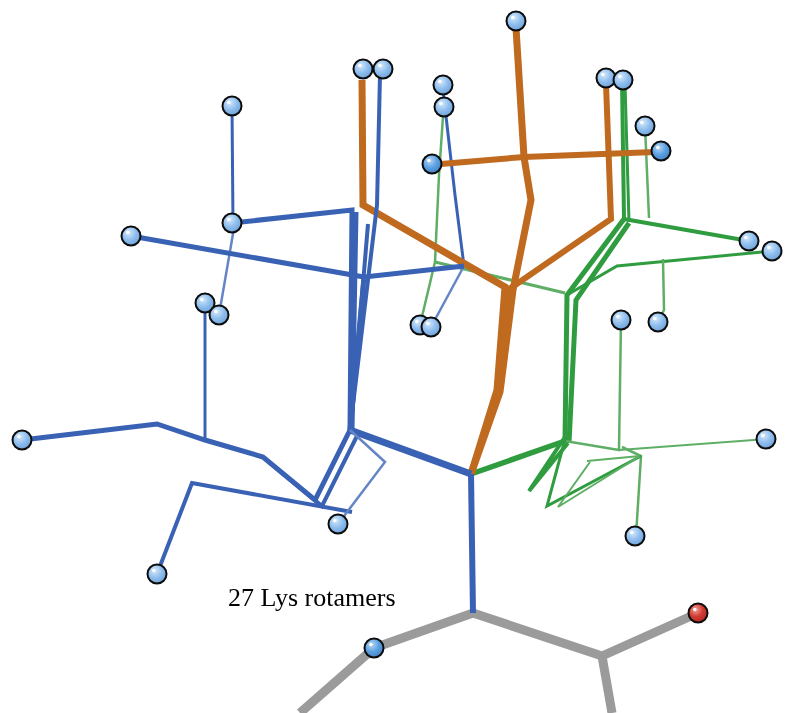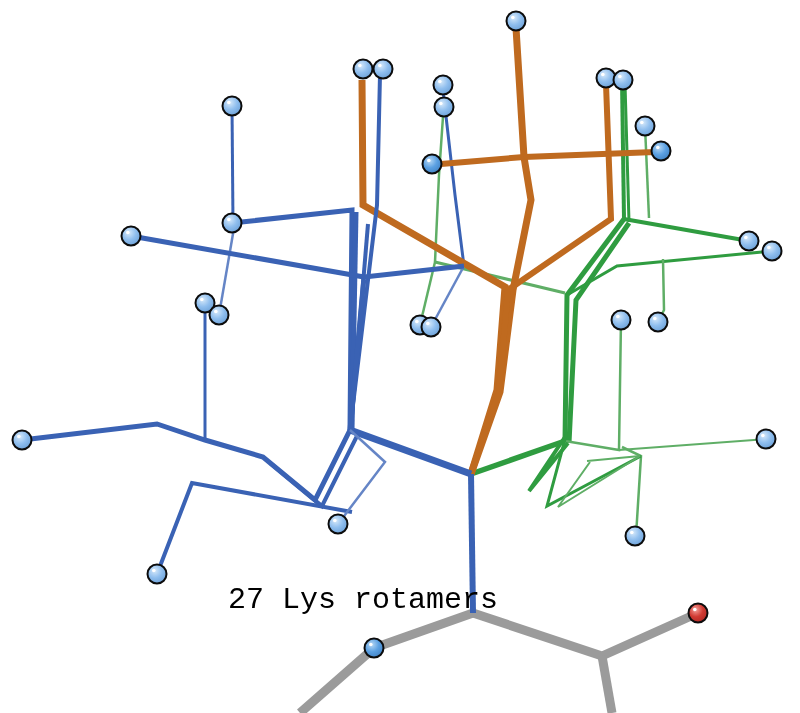--- a/index.html
+++ b/index.html
@@ -1,18 +1,18 @@
 <!DOCTYPE html>
 <html><head>
 <meta charset="utf-8">
 <style>
   html,body{margin:0;padding:0;background:#ffffff;}
   #viewport{position:relative;width:800px;height:713px;overflow:hidden;background:#fff;}
   #structure-svg{position:absolute;left:0;top:0;}
-  #rotamer-label{position:absolute;left:228px;top:583px;font-family:Liberation Mono, monospace;font-size:30px;color:#000;white-space:nowrap;}
+  #rotamer-label{position:absolute;left:228px;top:583px;font-family:Liberation Serif, serif;font-size:26px;color:#000;white-space:nowrap;}
 </style>
 </head>
 <body>
 
 <div id="viewport">
   <svg id="structure-svg" xmlns="http://www.w3.org/2000/svg" width="800" height="713" viewBox="0 0 800 713">
     <defs>
         <radialGradient id="grad-light" cx="0.38" cy="0.32" r="0.85">
           <stop offset="0" stop-color="#d6e9fa"></stop>
           <stop offset="0.45" stop-color="#8fbeee"></stop>

